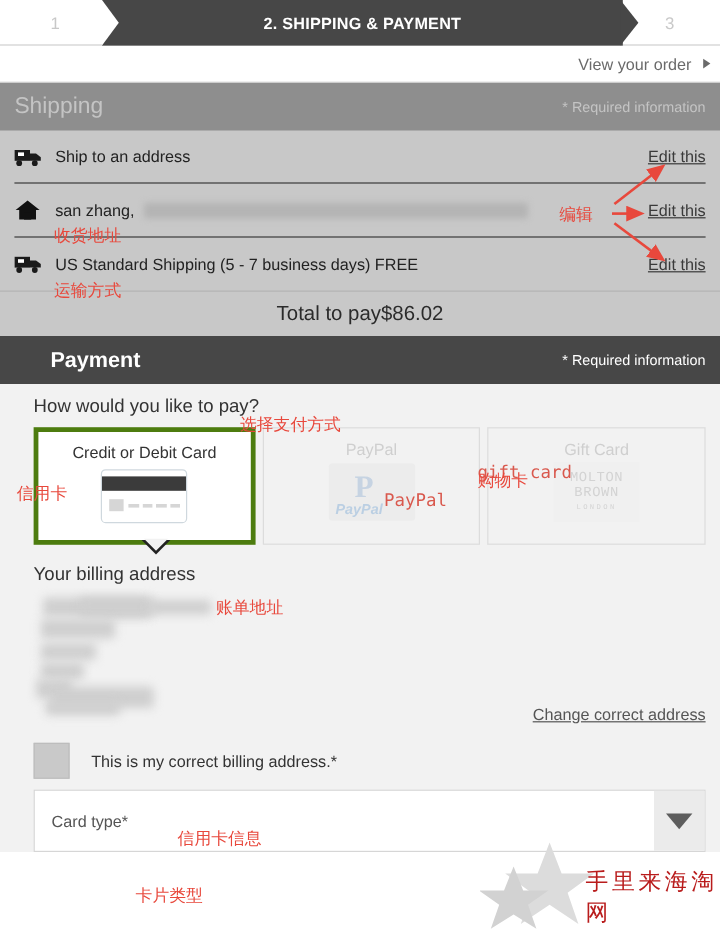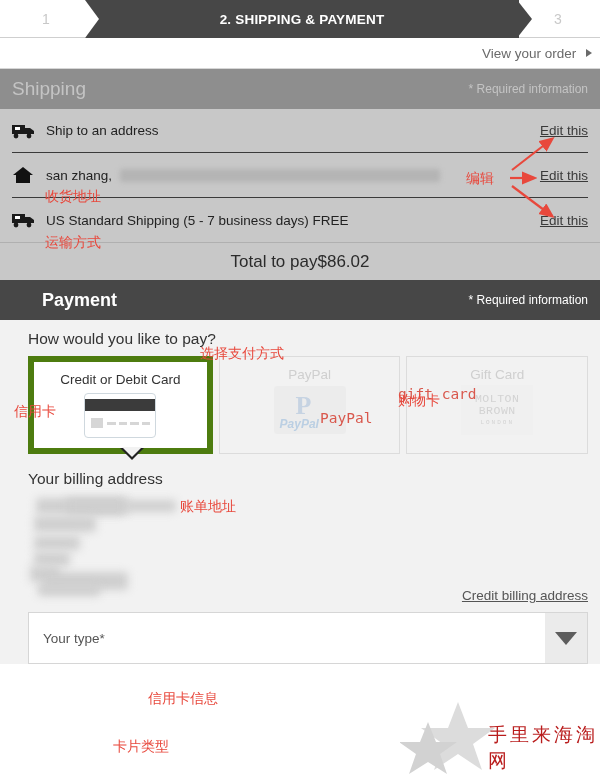--- a/index.html
+++ b/index.html
@@ -92,21 +92,21 @@
 
   
   .pay-body { background: #f2f2f2; padding: 10px 12px 0 28px; }
   .howpay { font-size: 15.5px; color: #333; margin-bottom: 8px; position: relative; }
 
   .methods { display: flex; gap: 0; }
   .method {
     height: 98px; position: relative; background: #f2f2f2;
     display: flex; flex-direction: column; align-items: center;
   }
-  .m-card  { width: 188px; border: 6px solid #4d7c0f; background: #ffffff; }
+  .m-card  { width: 188px; border: 4px solid #4d7c0f; background: #ffffff; }
   .m-paypal{ width: 185px; border: 1px solid #dcdcdc; margin-left: 6px; }
   .m-gift  { width: 185px; border: 1px solid #dcdcdc; margin-left: 6px; }
   .m-label { font-size: 13.5px; margin-top: 10px; }
   .m-card .m-label { color: #333; }
   .m-paypal .m-label, .m-gift .m-label { color: #cfcfcf; }
 
   .cc-icon {
     width: 72px; height: 45px; margin-top: 6px; background: #ffffff;
     border: 1px solid #cfd8de; border-radius: 4px; position: relative;
   }
@@ -315,26 +315,30 @@
       <div class="bb" style="left:38px; top:4px;  width:62px;  height:16px;"></div>
       <div class="bb" style="left:96px; top:6px;  width:52px;  height:12px;"></div>
       <div class="bb" style="left:6px;  top:22px; width:62px;  height:16px;"></div>
       <div class="bb" style="left:6px;  top:42px; width:46px;  height:14px;"></div>
       <div class="bb" style="left:6px;  top:58px; width:36px;  height:14px;"></div>
       <div class="bb" style="left:2px;  top:72px; width:30px;  height:16px;"></div>
       <div class="bb" style="left:14px; top:78px; width:86px;  height:18px;"></div>
       <div class="bb" style="left:10px; top:90px; width:62px;  height:12px;"></div>
     </div>
 
-    <div class="change-billing">Credit billing address</div>
-
+    <div class="change-billing">Change correct address</div>
+
+    <div class="confirm-row">
+      <span class="cbox"></span>
+      <span class="cbox-label">This is my correct billing address.*</span>
+    </div>
 
 
     <div class="select-field">
-      <span class="select-text">Your type*</span>
+      <span class="select-text">Card type*</span>
       <span class="select-arrow">
           <i></i>
         </span>
     </div>
   </div>
 
   <div class="watermark">
     <svg width="200" height="75" viewBox="0 0 200 75">
       <polygon points="58,2 68,28 95,28 73,44 82,70 58,54 34,70 43,44 21,28 48,28" fill="#dcdcdc"></polygon>
       <polygon points="28,22 36,42 57,42 40,54 47,74 28,62 9,74 16,54 -1,42 20,42" fill="#d2d2d2"></polygon>

